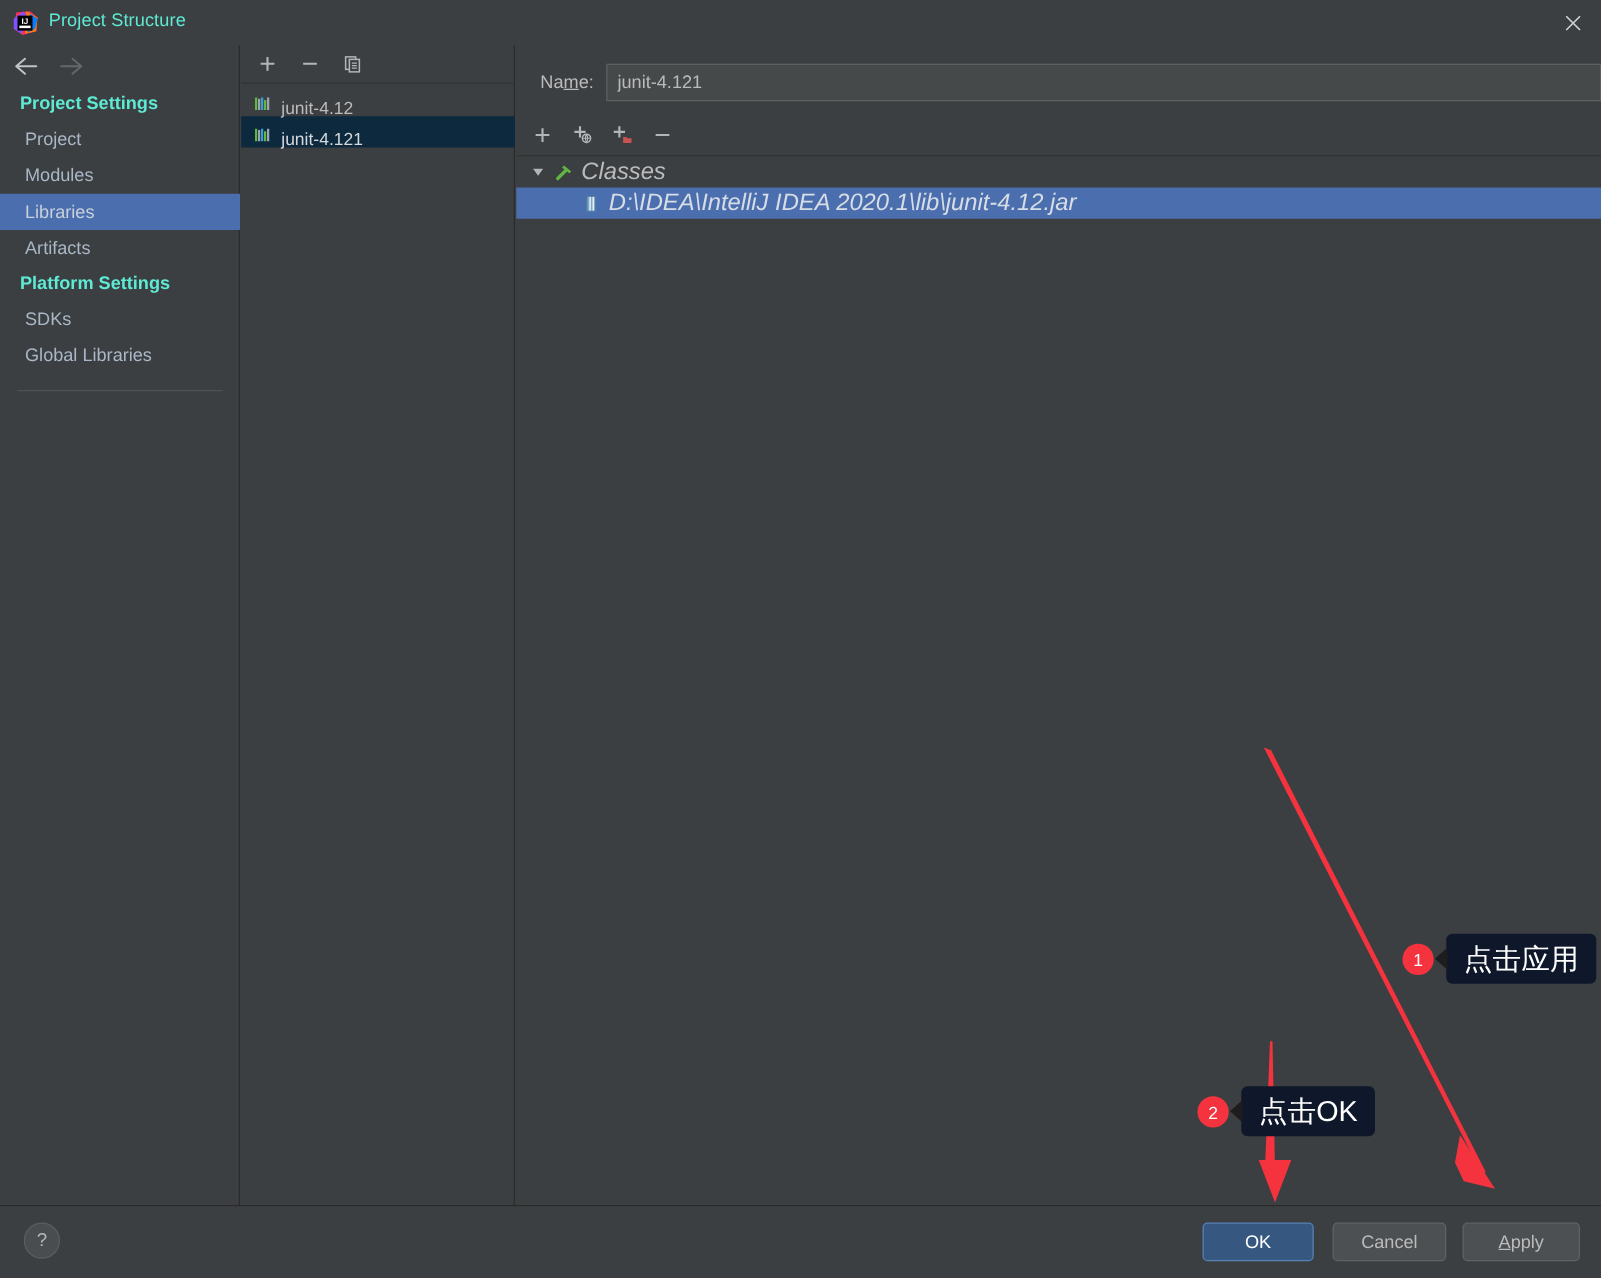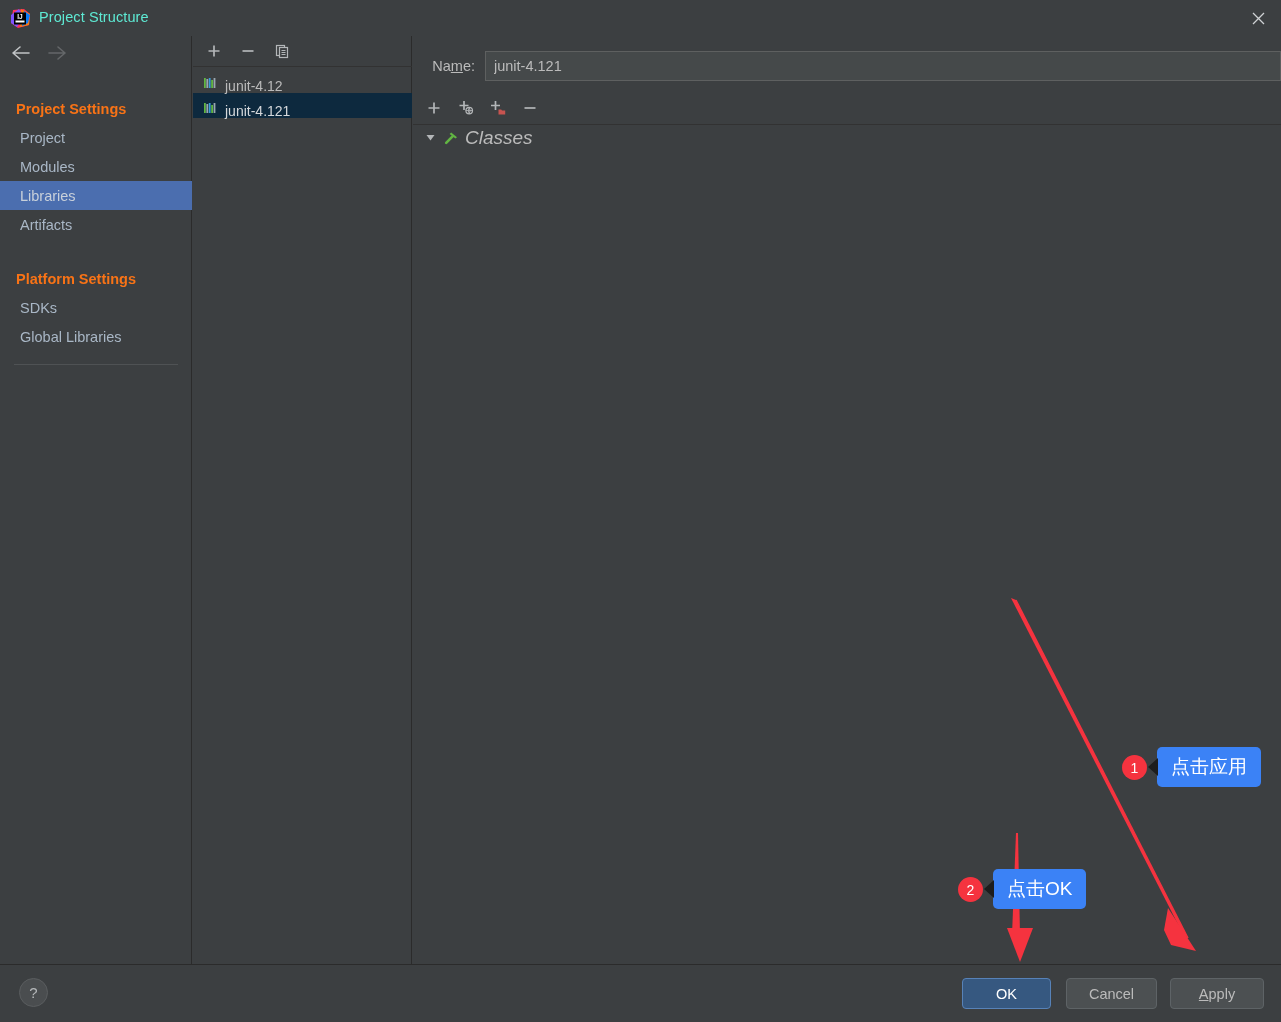--- a/index.html
+++ b/index.html
@@ -90,22 +90,21 @@
   }
   .nav-arrow.disabled { cursor: default; }
 
   .sb-list { position: absolute; left: 0; top: 33px; width: 192px; }
   .sb-group {
     height: 28px;
     display: flex; align-items: center;
     padding-left: 16px;
     font-size: 14.5px;
     font-weight: bold;
-    color: #f97316;
-    margin-top: 26px;
+    color: #5eead4;
   }
   .sb-item {
     height: 29px;
     display: flex; align-items: center;
     padding-left: 20px;
     font-size: 14.5px;
     color: #a9b7c6;
     cursor: pointer;
   }
   .sb-item.selected { background: #4b6eaf; color: #c8d0da; }
@@ -266,24 +265,24 @@
 
   
   .overlay {
     position: absolute;
     left: 0; top: 0;
     width: 1281px; height: 1022px;
     pointer-events: none;
   }
   .callout {
     position: absolute;
-    background: #3b82f6;
+    background: #0f172a;
     border-radius: 5px;
     color: #ffffff;
-    font-size: 19px;
+    font-size: 23px;
     display: flex; align-items: center; justify-content: center;
     padding: 0 14px;
     height: 40px;
     white-space: nowrap;
   }
   .callout::before {
     content: "";
     position: absolute;
     left: -9px; top: 50%;
     transform: translateY(-50%);
@@ -462,20 +461,31 @@
         </span>
         <span class="tree-icon">
           <svg width="16" height="16" viewBox="0 0 16 16">
             <path d="M3.2 12.8 L9.8 6.2" stroke="#62b543" stroke-width="2.6" stroke-linecap="round"></path>
             <path d="M8.2 2.4 L14 7.2 L12.4 8.6 L6.6 4 Z" fill="#62b543"></path>
           </svg>
         </span>
         <span class="tree-label">Classes</span>
       </div>
 
+      <div class="tree-row selected child">
+        <span class="tree-icon">
+          <svg width="16" height="16" viewBox="0 0 16 16">
+            <rect x="4.5" y="2" width="7" height="12" fill="#7ea6c7"></rect>
+            <rect x="6.5" y="2" width="1.2" height="12" fill="#e8eef3"></rect>
+            <rect x="9" y="2" width="1.2" height="12" fill="#e8eef3"></rect>
+            <rect x="4.5" y="2" width="7" height="12" fill="none" stroke="#4a7ba6" stroke-width="0.9"></rect>
+          </svg>
+        </span>
+        <span class="tree-label">D:\IDEA\IntelliJ IDEA 2020.1\lib\junit-4.12.jar</span>
+      </div>
 
     </div>
   </div>
 
   <div class="bottombar"></div>
 
   <div class="help-btn">?</div>
 
   <div class="btn primary" id="btn-ok">OK</div>
   <div class="btn" id="btn-cancel">Cancel</div>

